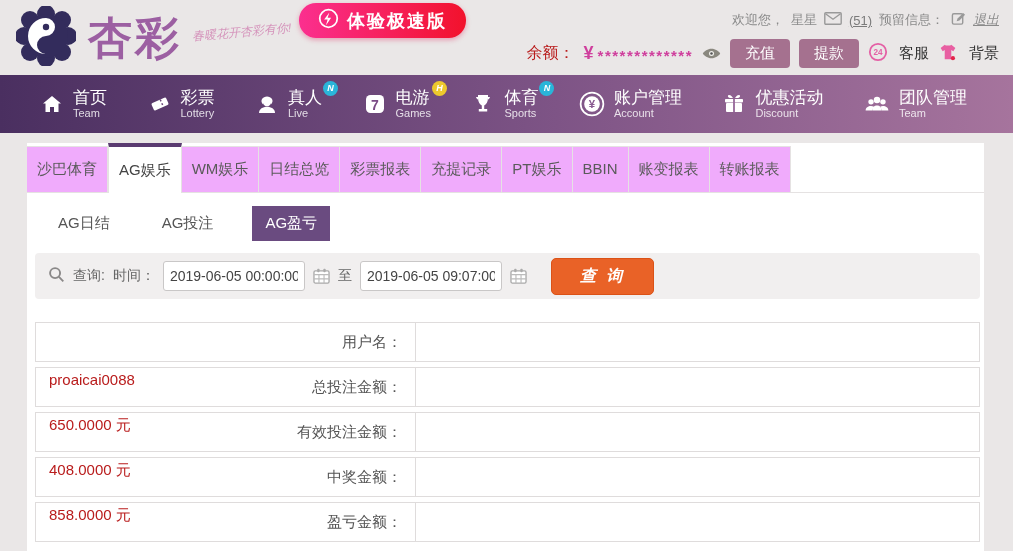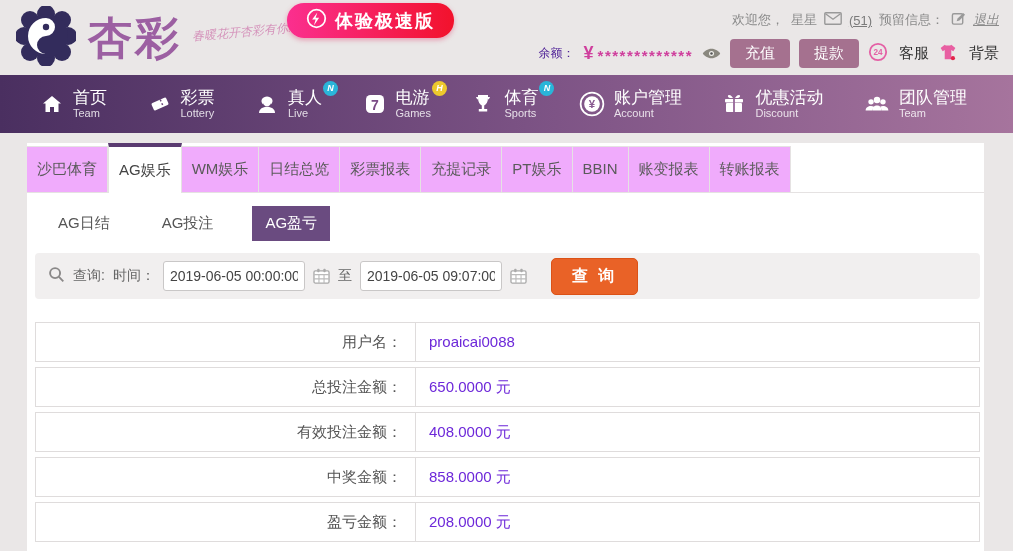--- a/index.html
+++ b/index.html
@@ -7,29 +7,29 @@
   body {
     width:1013px; height:551px; overflow:hidden; position:relative;
     background:#eae7e7;
     font-family:"Liberation Sans","DejaVu Sans",sans-serif;
   }
   
   .header { position:relative; height:75px; }
   .logo { position:absolute; left:16px; top:6px; display:flex; align-items:center; cursor:pointer; }
   .logo-name { font-size:44px; font-weight:bold; color:#9c5fa2; margin-left:12px; letter-spacing:3px; line-height:60px; }
   .slogan { position:absolute; left:192px; top:24px; font-size:12px; font-style:italic; color:#d593bb; white-space:nowrap; transform:rotate(-5deg); }
-  .speed-badge { position:absolute; left:287px; top:3px; height:35px; padding:0 19px; border-radius:17px;
+  .speed-badge { position:absolute; left:299px; top:3px; height:35px; padding:0 19px; border-radius:17px;
     background:linear-gradient(90deg,#fb2f8f,#f2122c); display:flex; align-items:center; gap:8px;
     box-shadow:0 2px 5px rgba(220,20,80,.35); cursor:pointer; }
   .speed-text { color:#fff; font-size:18px; font-weight:bold; letter-spacing:2px; }
   .welcome { position:absolute; right:14px; top:11px; display:flex; align-items:center; gap:7px; font-size:13px; color:#8b8b8b; }
   .mail-count { text-decoration:underline; color:#7b7b7b; cursor:pointer; }
   .logout { font-style:italic; text-decoration:underline; cursor:pointer; }
   .balance-row { position:absolute; right:14px; top:39px; display:flex; align-items:center; gap:9px; }
-  .balance-label { font-size:12px; color:#4c1d95; }
+  .balance-label { font-size:16px; color:#b91c1c; }
   .currency { color:#cf3f9d; font-weight:bold; font-size:18px; }
   .stars { color:#cf3f9d; font-weight:bold; font-size:15px; letter-spacing:1.5px; position:relative; top:2px; margin-left:-5px; }
   .eye { cursor:pointer; display:flex; align-items:center; }
   .btn-mauve { background:#a5718f; color:#fff; border:none; border-radius:4px; padding:5px 15px; font-size:15px; cursor:pointer; font-family:inherit; }
   .hlink { display:flex; align-items:center; gap:11px; cursor:pointer; }
   .hlink-text { color:#333; font-size:15px; }
   
   .nav { height:58px; background:linear-gradient(90deg,#4a2f60,#7e5486 55%,#a6749d);
     display:flex; align-items:center; justify-content:space-between; padding:0 46px 0 40px; }
   .nav-item { display:flex; align-items:center; gap:9px; color:#fff; cursor:pointer; }
@@ -51,26 +51,26 @@
   .subtabs { display:flex; align-items:center; gap:26px; margin:13px 0 0 18px; }
   .subtab { font-size:15px; color:#555; padding:8px 13px; cursor:pointer; }
   .subtab.active { background:#6a4b80; color:#fff; }
   .querybar { margin:12px 4px 12px 8px; height:46px; background:#f1efef; border-radius:4px;
     display:flex; align-items:center; padding:0 13px; gap:8px; }
   .q-label { font-size:14px; color:#666; white-space:nowrap; }
   .q-input { width:142px; height:30px; border:1px solid #c9c7c7; border-radius:3px; font-size:14px;
     color:#444; padding:0 6px; background:#fff; font-family:inherit; }
   .cal { cursor:pointer; display:flex; align-items:center; }
   .q-btn { margin-left:16px; background:#e96227; border:1px solid #db5217; border-radius:5px; color:#fff;
-    font-size:16px; font-weight:bold; padding:7px 20px; letter-spacing:3px; cursor:pointer; font-family:inherit; }
+    font-size:16px; font-weight:bold; padding:7px 28px; letter-spacing:3px; cursor:pointer; font-family:inherit;font-style:italic; }
   .report { margin:23px 4px 0 8px; }
-  .trow { display:flex; height:40px; border:1px solid #dfdcdc; margin-bottom:5px; background:#fff; }
+  .trow { display:flex; height:40px; border:1px solid #dfdcdc; margin-bottom:5px; background:#fff;flex-direction:column; }
   .tlabel { width:380px; border-right:1px solid #dfdcdc; text-align:right; padding-right:13px;
     line-height:38px; font-size:15px; color:#555; }
-  .tvalue { padding-left:13px; line-height:38px; font-size:15px; color:#6d28d9; }
+  .tvalue { padding-left:13px; line-height:38px; font-size:15px; color:#b91c1c; }
 </style>
 </head>
 <body>
 
 <div class="header">
   <div class="logo">
     <span>
       <svg width="60" height="60" viewBox="0 0 60 60">
         <g fill="#332c5c">
           <circle cx="30" cy="8" r="9"></circle>

